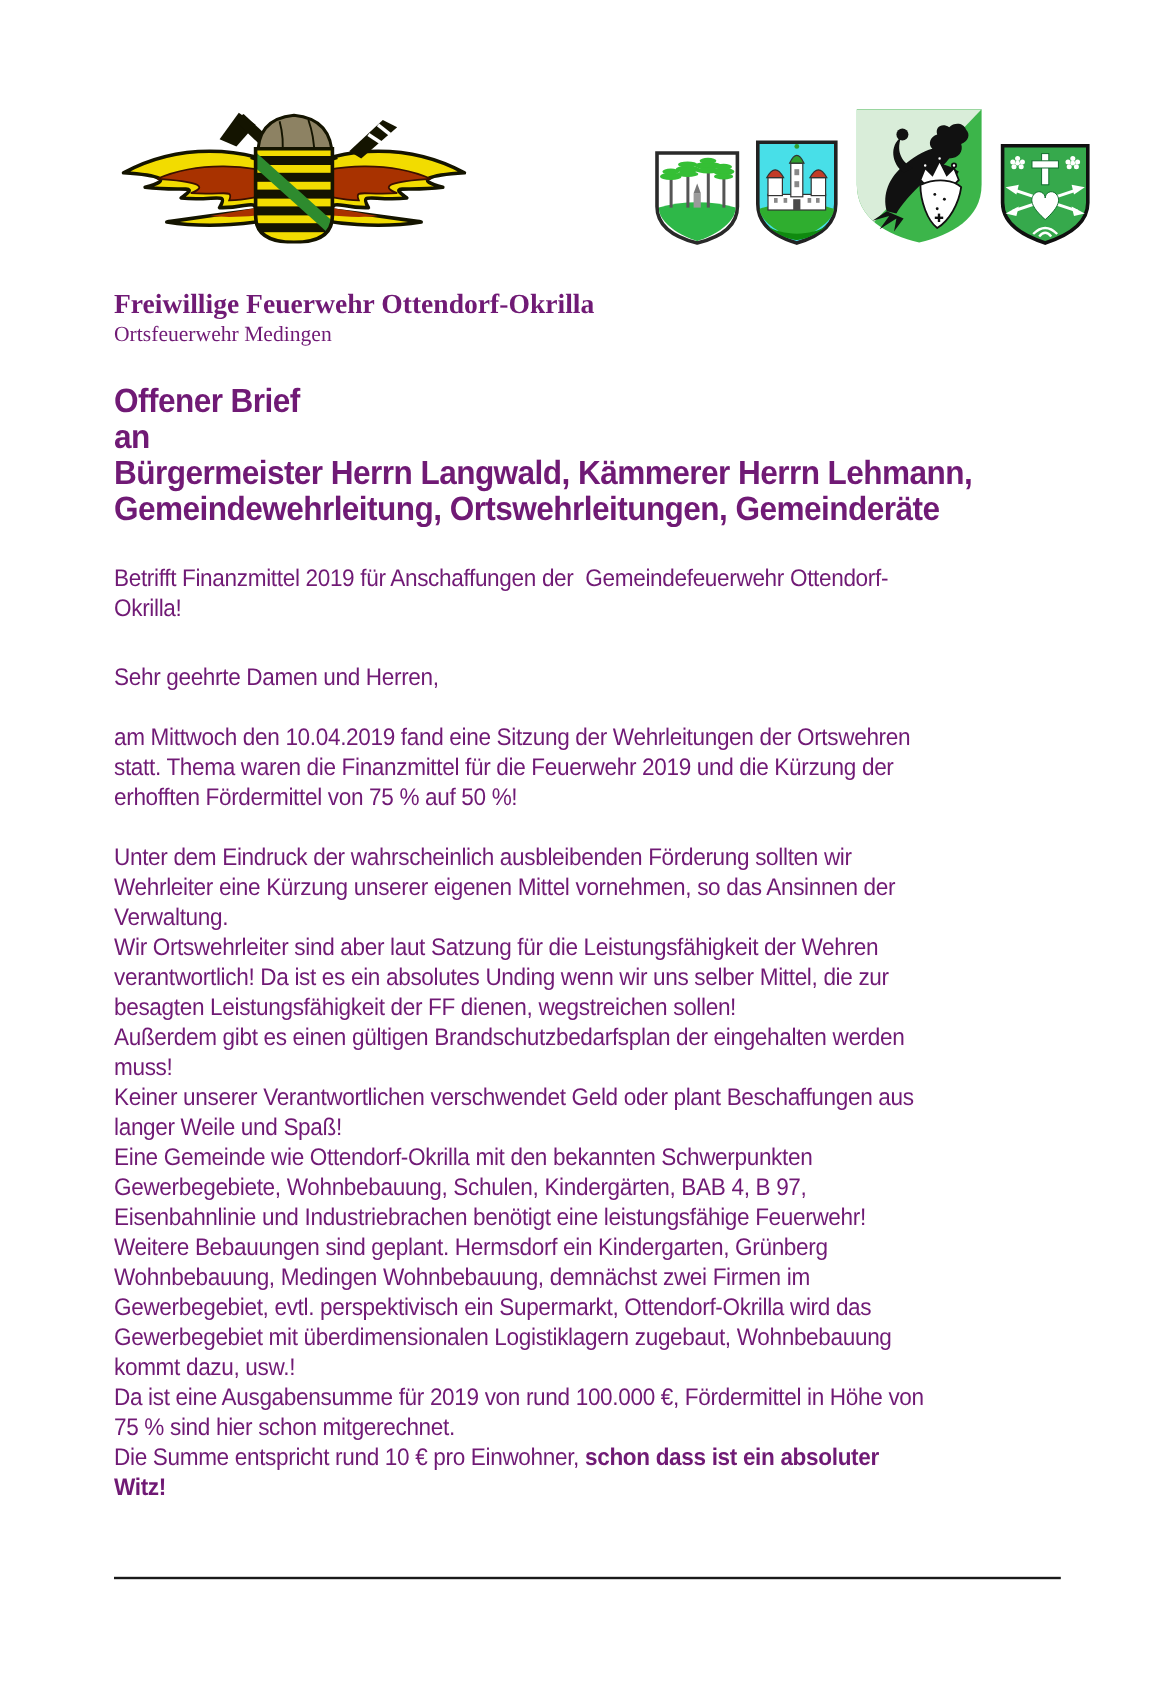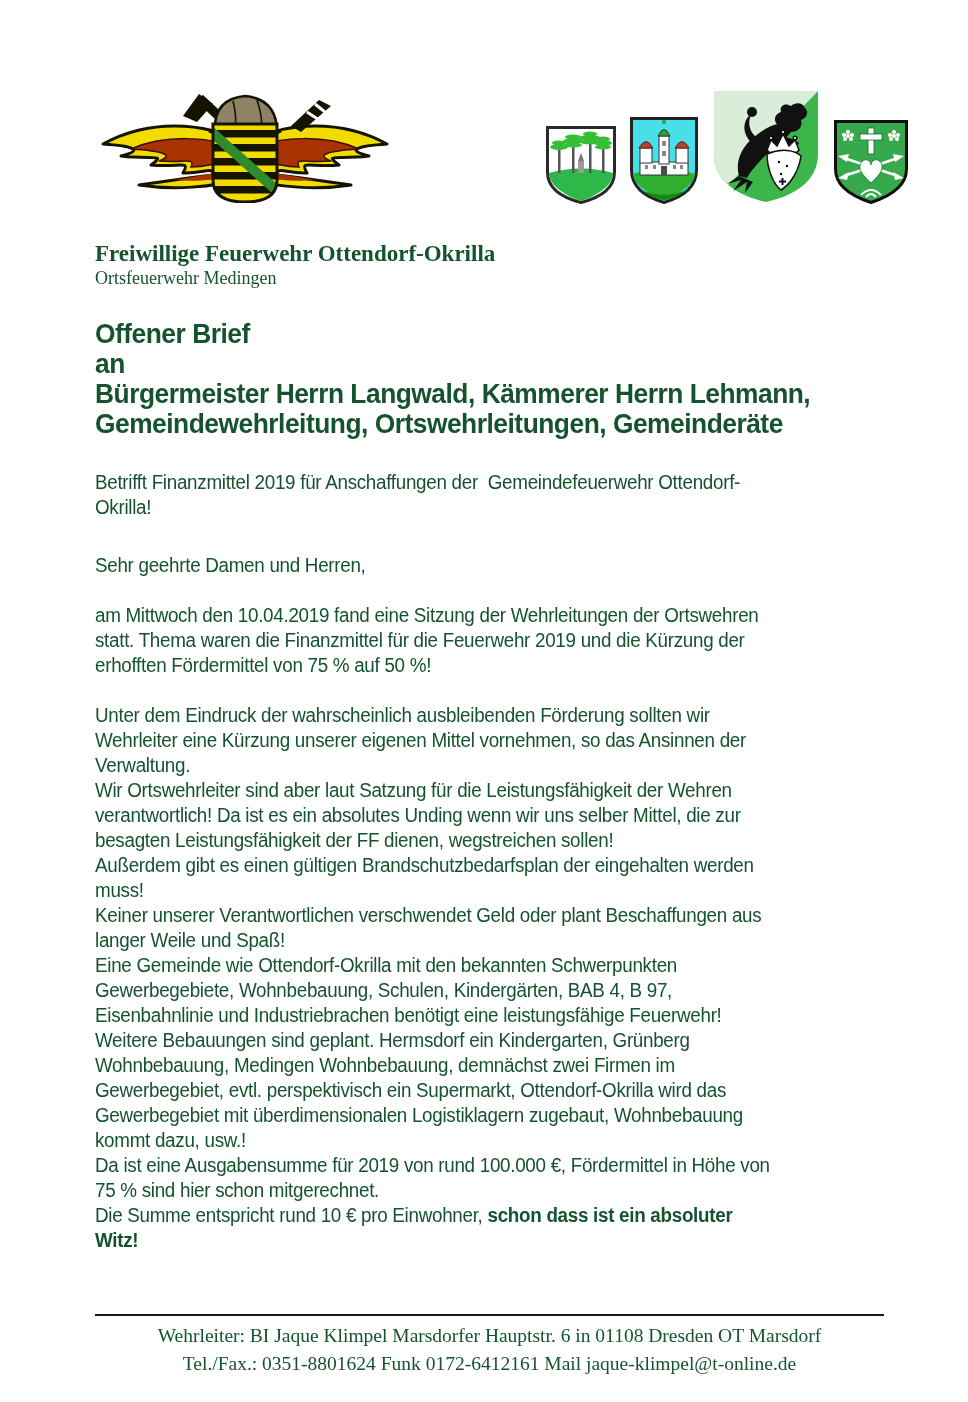--- a/index.html
+++ b/index.html
@@ -1,16 +1,16 @@
 <!DOCTYPE html>
 <html><head>
 <meta charset="utf-8">
 <style>
   html,body{margin:0;padding:0;background:#ffffff;}
-  .page{position:relative;width:968px;height:1402px;background:#ffffff;color:#14532d;overflow:hidden;}
+  .page{position:relative;width:968px;height:1402px;background:#ffffff;color:#701a75;overflow:hidden;}
   .abs{position:absolute;}
   .serif{font-family:"Liberation Serif", serif;}
   .sans{font-family:"Liberation Sans", sans-serif;}
   .condensed{transform:scaleX(0.94);transform-origin:0 0;}
 
   .left-emblem{left:95px;top:90px;width:300px;height:113px;}
   .shield-row{left:545px;top:88px;height:117px;display:flex;align-items:flex-end;gap:12px;}
 
   .org-line{left:95px;top:241px;font-size:23px;font-weight:700;white-space:pre;}
   .sub-line{left:95px;top:268px;font-size:18px;white-space:pre;}
@@ -218,18 +218,14 @@
 Wohnbebauung, Medingen Wohnbebauung, demnächst zwei Firmen im
 Gewerbegebiet, evtl. perspektivisch ein Supermarkt, Ottendorf-Okrilla wird das
 Gewerbegebiet mit überdimensionalen Logistiklagern zugebaut, Wohnbebauung
 kommt dazu, usw.!
 Da ist eine Ausgabensumme für 2019 von rund 100.000 €, Fördermittel in Höhe von
 75 % sind hier schon mitgerechnet.</div>
   <div class="abs sans bodytext condensed closing"><span>Die Summe entspricht rund 10 € pro Einwohner, </span><span class="bold-part">schon dass ist ein absoluter
 Witz!</span></div>
 
   <div class="abs footer-rule"></div>
-  <div class="abs serif footer-block">
-    <div>Wehrleiter: BI Jaque Klimpel Marsdorfer Hauptstr. 6 in 01108 Dresden OT Marsdorf</div>
-    <div>Tel./Fax.: 0351-8801624 Funk 0172-6412161 Mail jaque-klimpel@t-online.de</div>
-  </div>
 
 </div>
 
 </body></html>

